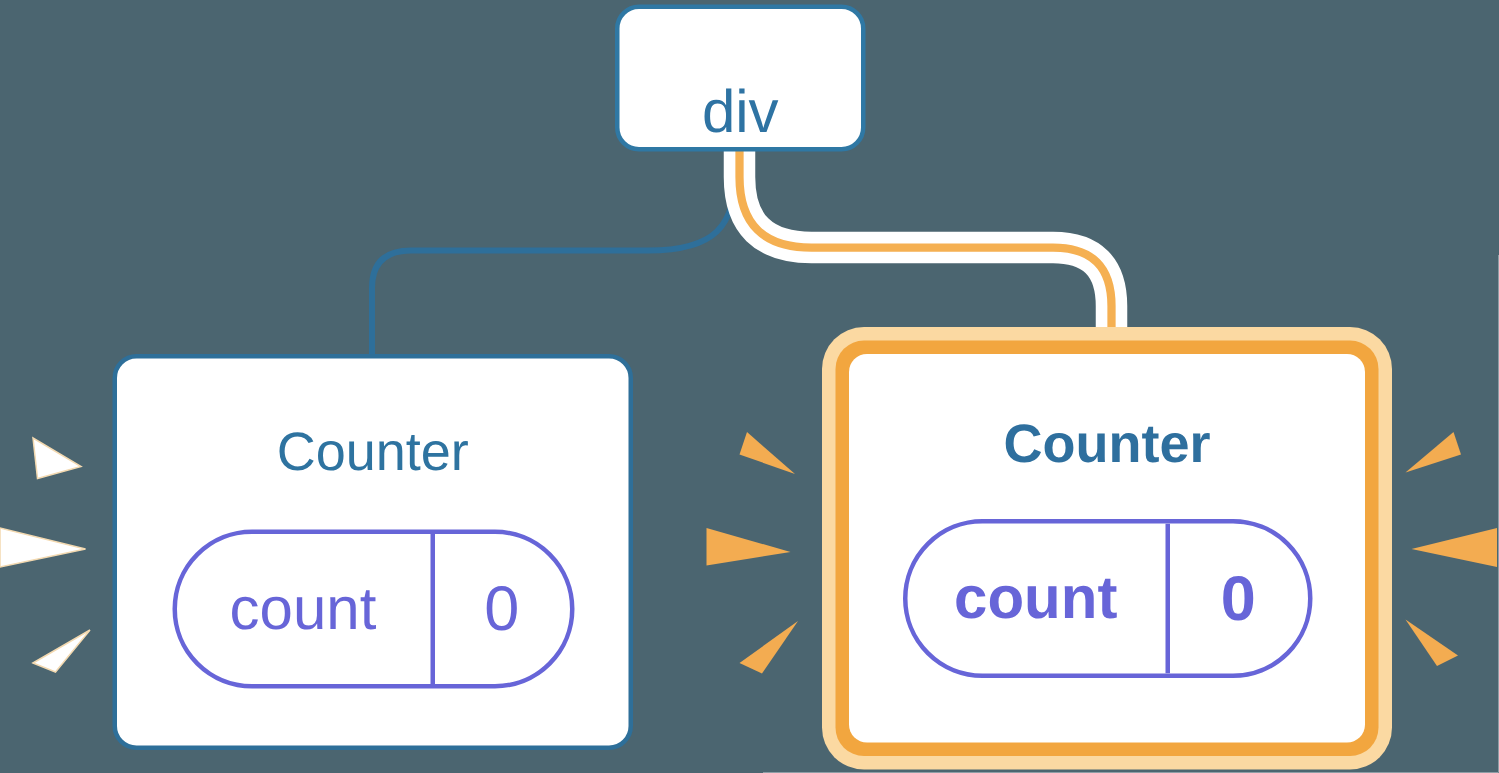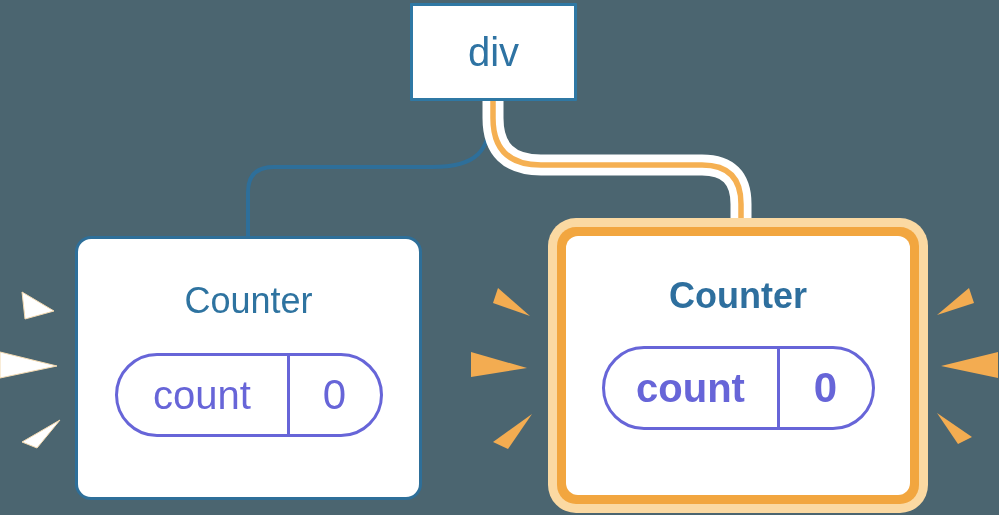--- a/index.html
+++ b/index.html
@@ -13,22 +13,22 @@
   .stage svg.layer {
     position:absolute; left:0; top:0; width:999px; height:515px;
   }
 
   
   .node-root {
     position:absolute; left:410px; top:3px; width:167px; height:98px;
     box-sizing:border-box;
     background:#FFFFFF;
     border:3.5px solid #2F78A4;
-    border-radius:1px;
-    display:flex; align-items:center; justify-content:center;
+    border-radius:16px;
+    display:flex; align-items:flex-end; justify-content:center;
     font-size:40px; color:#2E73A3; font-weight:500;
   }
 
   
   .card-left {
     position:absolute; left:75px; top:236px; width:347px; height:264px;
     box-sizing:border-box;
     background:#FFFFFF;
     border:3px solid #2E6F99;
     border-radius:16px;
@@ -58,21 +58,21 @@
     box-sizing:border-box; width:100%; height:100%;
     background:#FFFFFF;
     border-radius:12px;
     display:flex; flex-direction:column; align-items:center;
     padding-top:38px; gap:28px;
   }
 
   
   .pill {
     box-sizing:border-box;
-    height:84px;
+    height:106px;
     border:3px solid #6765D8;
     border-radius:60px;
     background:#FFFFFF;
     display:flex; align-items:stretch;
     color:#6765D8;
     overflow:hidden;
   }
   .pill-key {
     width:169px; display:flex; align-items:center; justify-content:center;
     font-size:40px;

